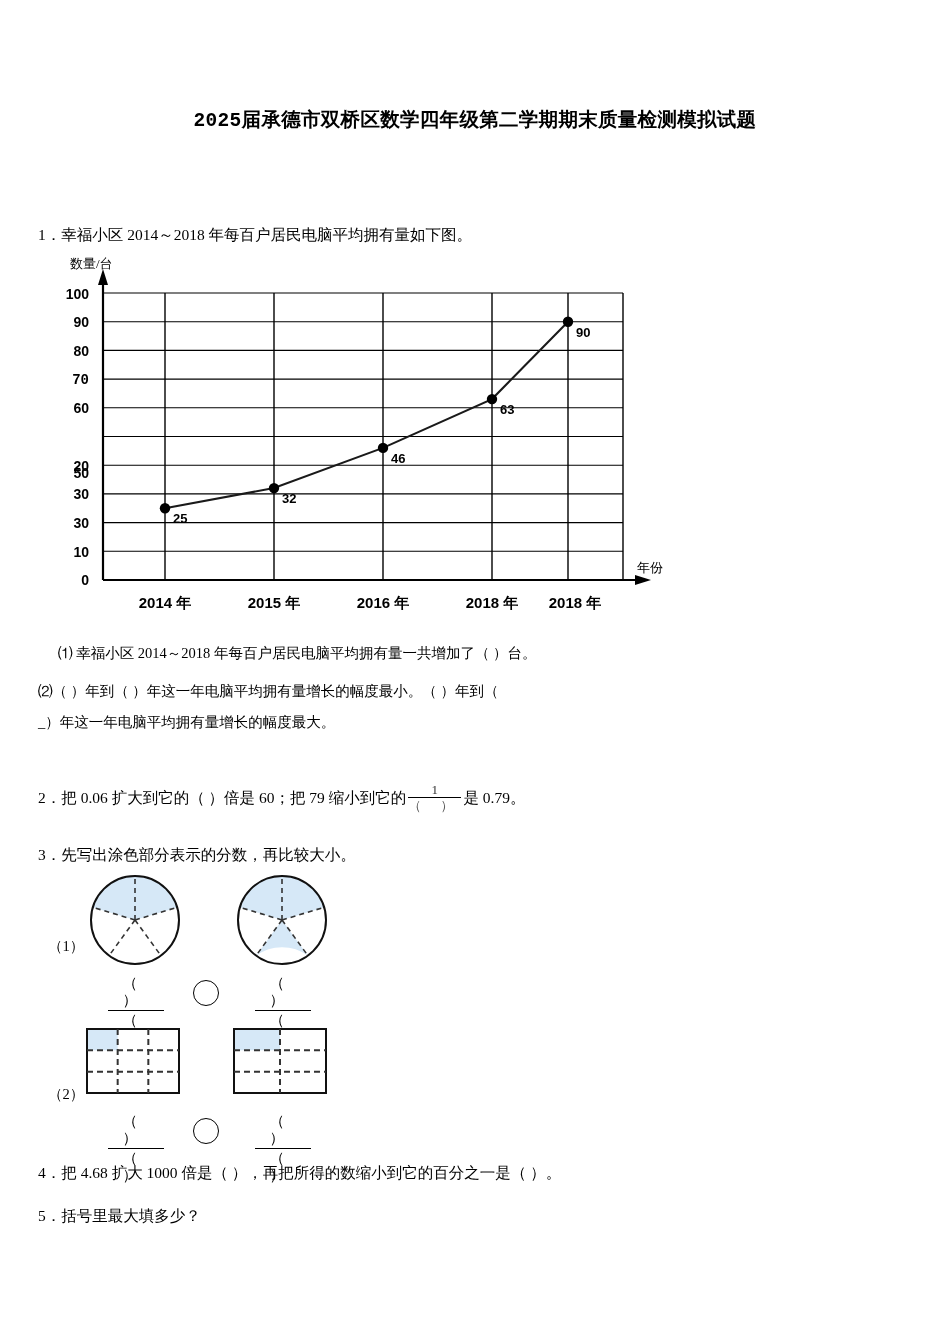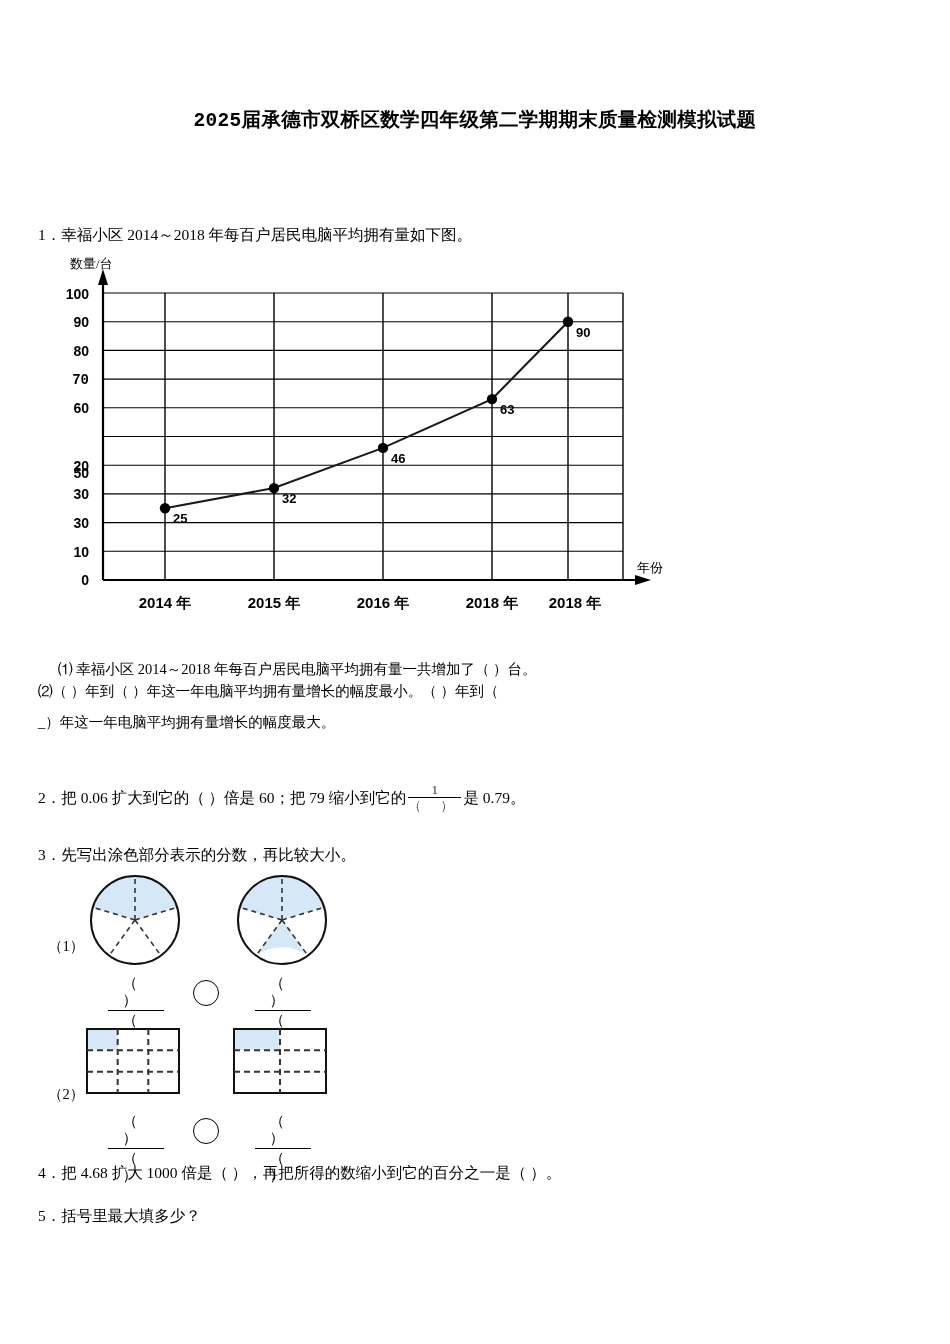--- a/index.html
+++ b/index.html
@@ -37,21 +37,21 @@
   
   .ln {
     position: absolute;
     font-size: 15.5px;
     line-height: 20px;
     white-space: nowrap;
   }
   .sec-head { left: 38px; top: 198px; font-size: 15.5px; }
   .q1 { left: 38px; top: 225px; font-size: 15.5px; }
 
-  .sub1 { left: 58px; top: 643px; font-size: 14.5px; margin-top: 16px; }
+  .sub1 { left: 58px; top: 643px; font-size: 14.5px; }
   .sub2 { left: 38px; top: 681px; font-size: 14.5px; }
   .sub2b { left: 38px; top: 712px; font-size: 14.5px; text-align: center; }
   .sub3 { left: 38px; top: 749px; font-size: 14.5px; }
 
   .q2 { left: 38px; top: 785px; font-size: 15.5px; }
   .q3 { left: 38px; top: 845px; font-size: 15.5px; }
   .q4 { left: 38px; top: 1163px; font-size: 15.5px; }
   .q5 { left: 38px; top: 1206px; font-size: 15.5px; }
 
   

